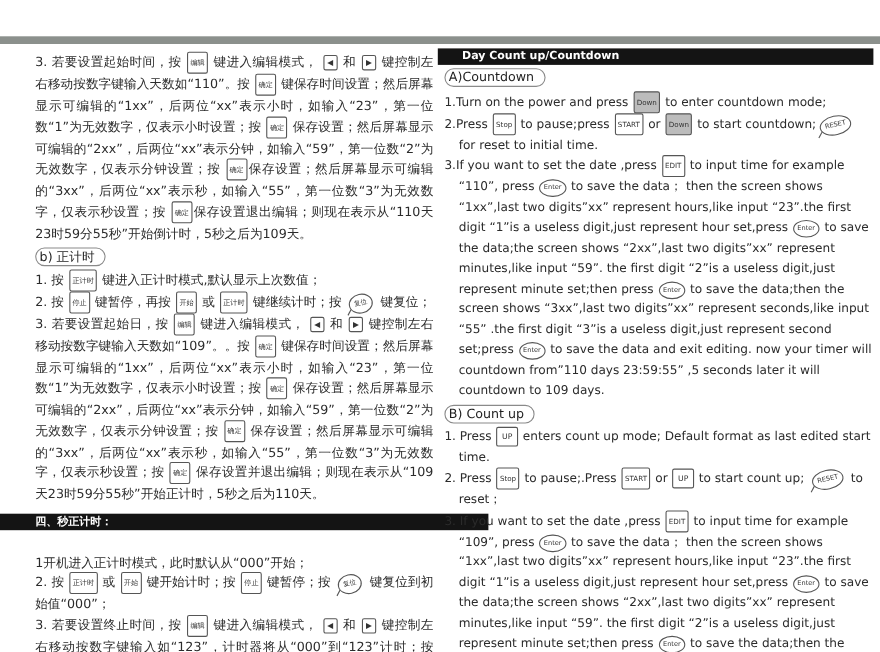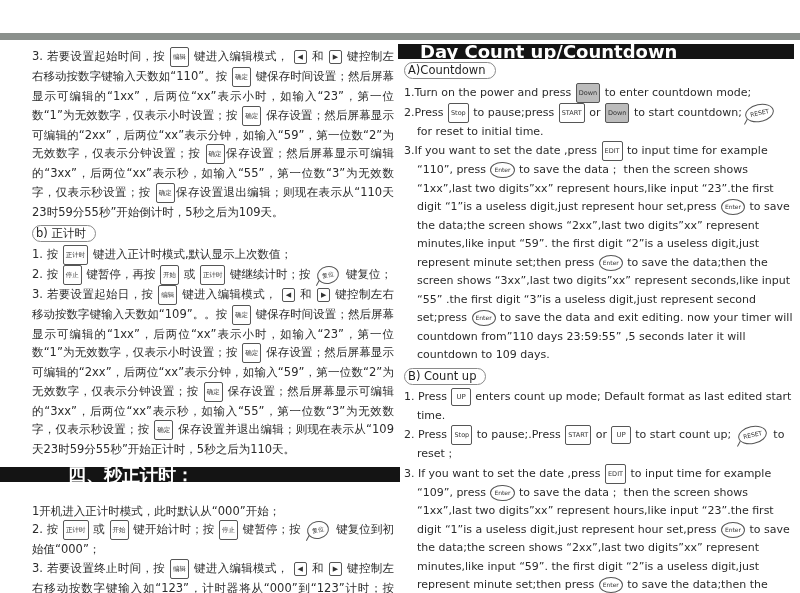--- a/index.html
+++ b/index.html
@@ -8,22 +8,22 @@
     background:#ffffff;color:#2b2b2b;
     font-family:"DejaVu Sans","Liberation Sans",sans-serif;
   }
   .topbar{position:absolute;top:33px;left:0;width:800px;height:7px;background:#8b908c;}
   .col{position:absolute;}
   .col-left{left:32px;top:47px;width:362px;font-size:11.5px;line-height:18.5px;text-align:justify;}
   .col-right{left:404px;top:44px;width:390px;font-size:11px;line-height:18.5px;}
   .para{margin:0;}
   .p-hang{padding-left:13px;text-indent:-13px;}
   .bar{background:#141414;color:#fff;font-weight:bold;height:15px;line-height:15px;
-       font-size:18px;box-sizing:border-box;white-space:nowrap;overflow:hidden;}
-  .bar-l{margin-left:-32px;width:400px;padding-left:68px;}
+       font-size:10px;box-sizing:border-box;white-space:nowrap;overflow:hidden;}
+  .bar-l{margin-left:-32px;width:444px;padding-left:32px;}
   .bar-r{margin-left:-6px;width:396px;padding-left:22px;}
   .mt4{margin-top:20px;} .mt8{margin-top:8px;}
   .subrow{margin:3px 0 2px 0;}
   .sublabel{display:inline-block;border:1px solid #8a8a8a;border-radius:9px;
             padding:0 9px 0 3px;font-size:11.5px;font-weight:normal;line-height:15px;color:#1e1e1e;
             text-indent:0;}
   .key{display:inline-block;border:1px solid #565656;border-radius:2px;background:#fff;
        font-size:8px;line-height:10px;padding:1px 3px;margin:0 1px;vertical-align:1px;
        white-space:nowrap;text-indent:0;font-weight:normal;color:#333;}
   .ksm{font-size:6.5px;padding:4px 2px;letter-spacing:0;}

